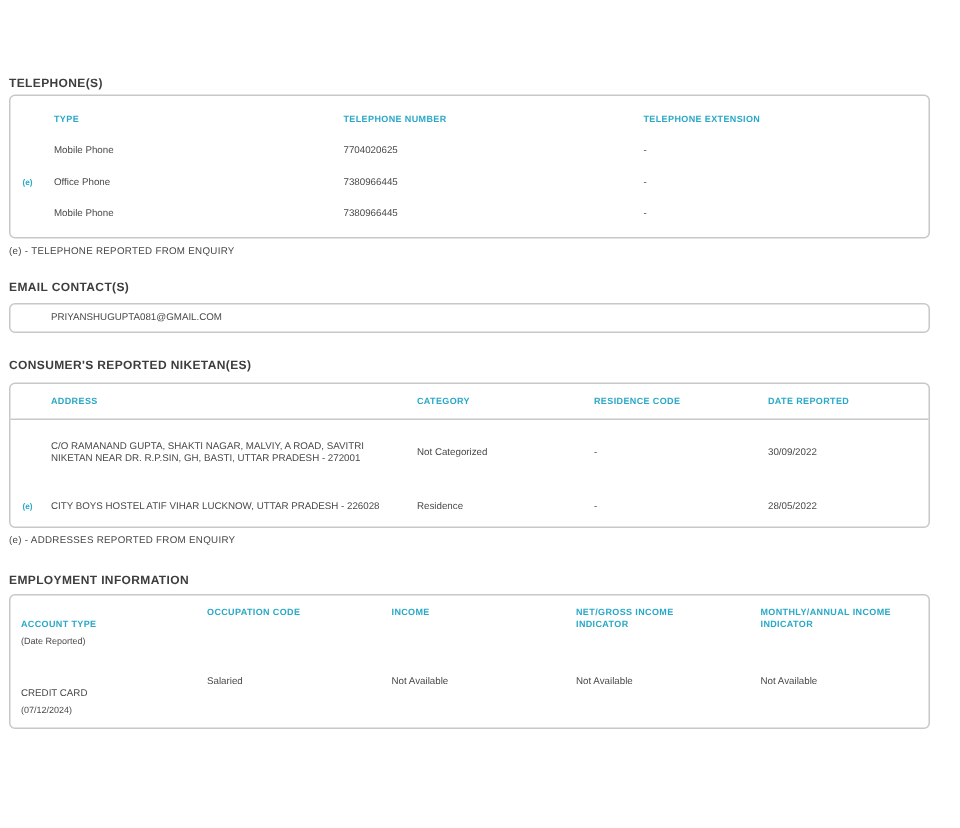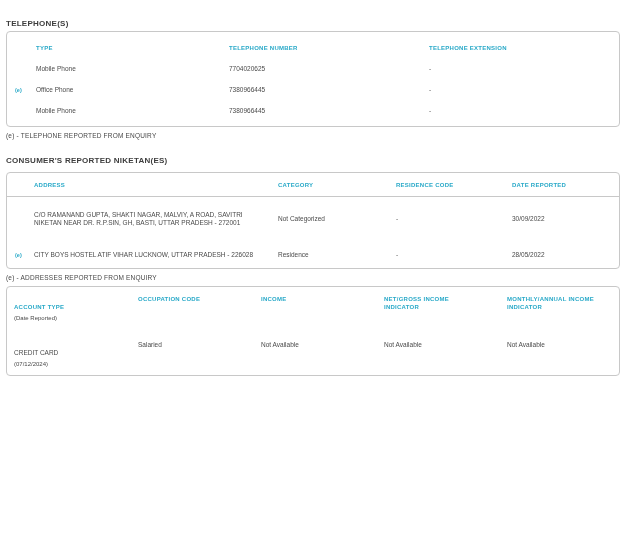--- a/index.html
+++ b/index.html
@@ -56,21 +56,21 @@
   .emp-box { margin-top:5px; padding:8px 0 6px 7px; }
   .emp-grid { display:grid; grid-template-columns:124px 123px 123px 123px 1fr; align-items:start; }
   .emp-data { margin-top:18px; }
   .stack .sub { margin-top:1px; display:block; }
 </style>
 </head>
 <body>
 
 <div class="page">
 
-  <section style="padding-top:19px;">
+  <section style="padding-top:19px;margin-top:32px;">
     <h2 class="section-title">TELEPHONE(S)</h2>
     <div class="box tel-box">
       <div class="tel-row">
         <span class="marker"></span>
         <span class="th">TYPE</span>
         <span class="th">TELEPHONE NUMBER</span>
         <span class="th">TELEPHONE EXTENSION</span>
       </div>
       <div class="tel-row">
         <span class="marker"></span>
@@ -87,20 +87,26 @@
       <div class="tel-row">
         <span class="marker"></span>
         <span class="td">Mobile Phone</span>
         <span class="td">7380966445</span>
         <span class="td">-</span>
       </div>
     </div>
     <div class="footnote">(e) - TELEPHONE REPORTED FROM ENQUIRY</div>
   </section>
 
+  <section>
+    <h2 class="section-title email-title">EMAIL CONTACT(S)</h2>
+    <div class="box email-box">
+      <span class="td">PRIYANSHUGUPTA081@GMAIL.COM</span>
+    </div>
+  </section>
 
   <section>
     <h2 class="section-title addr-title">CONSUMER'S REPORTED NIKETAN(ES)</h2>
     <div class="box addr-box">
       <div class="addr-grid addr-head">
         <span class="marker"></span>
         <span class="th">ADDRESS</span>
         <span class="th">CATEGORY</span>
         <span class="th">RESIDENCE CODE</span>
         <span class="th">DATE REPORTED</span>
@@ -117,20 +123,21 @@
         <span class="td addr-cell">CITY BOYS HOSTEL ATIF VIHAR LUCKNOW, UTTAR PRADESH - 226028</span>
         <span class="td">Residence</span>
         <span class="td">-</span>
         <span class="td">28/05/2022</span>
       </div>
     </div>
     <div class="footnote">(e) - ADDRESSES REPORTED FROM ENQUIRY</div>
   </section>
 
   <section>
+    <h2 class="section-title emp-title">EMPLOYMENT INFORMATION</h2>
     <div class="box emp-box">
       <div class="emp-grid">
         <span class="stack">
           <span class="th">ACCOUNT TYPE</span>
           <span class="sub">(Date Reported)</span>
         </span>
         <span class="th">OCCUPATION CODE</span>
         <span class="th">INCOME</span>
         <span class="th">NET/GROSS INCOME
 INDICATOR</span>

